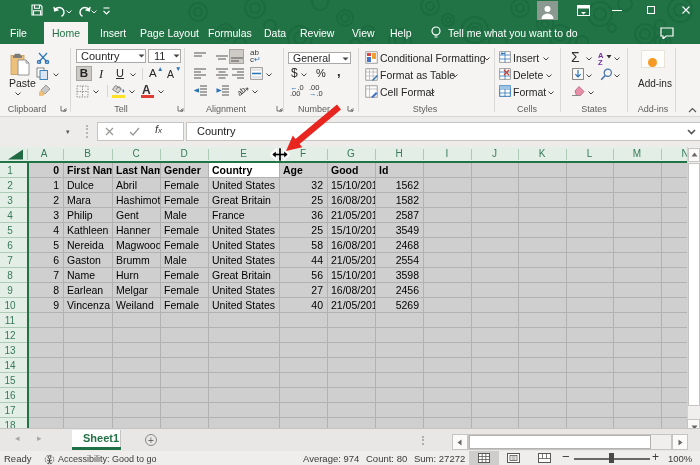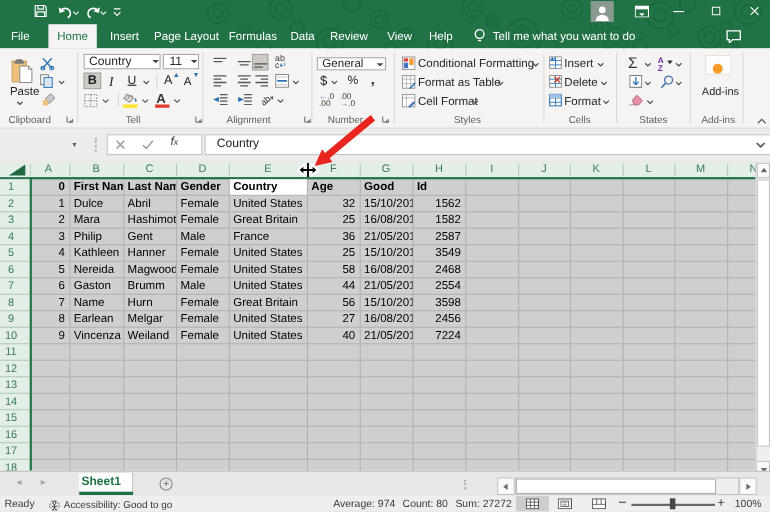--- a/index.html
+++ b/index.html
@@ -596,21 +596,21 @@
 <div class="cell" style="left:279px;top:136px;width:44px;text-align:right;">27</div>
 <div class="cell" style="left:331px;top:136px;width:44px;">16/08/201</div>
 <div class="cell" style="left:375px;top:136px;width:44px;text-align:right;">2456</div>
 <div class="cell" style="left:29px;top:151px;width:30px;text-align:right;">9</div>
 <div class="cell" style="left:67px;top:151px;width:45px;">Vincenza</div>
 <div class="cell" style="left:116px;top:151px;width:44px;">Weiland</div>
 <div class="cell" style="left:164px;top:151px;width:44px;">Female</div>
 <div class="cell" style="left:212px;top:151px;width:67px;">United States</div>
 <div class="cell" style="left:279px;top:151px;width:44px;text-align:right;">40</div>
 <div class="cell" style="left:331px;top:151px;width:44px;">21/05/201</div>
-<div class="cell" style="left:375px;top:151px;width:44px;text-align:right;">7224</div>
+<div class="cell" style="left:375px;top:151px;width:44px;text-align:right;">5269</div>
 </div>
 
 <div class="abs" style="left:687px;top:147px;width:13px;height:289px;background:#f1efed;border-left:1px solid #d4d2d0"></div>
 <div class="abs" style="left:688px;top:148px;width:12px;height:14px;background:#fbfaf9;border:1px solid #c6c4c2"></div>
 <svg class="abs" style="left:691px;top:152px" width="7" height="5" viewBox="0 0 7 5">
     <path d="M0.5 4.5 L3.5 0.5 L6.5 4.5 Z" fill="#6a6866"></path>
   </svg>
 <div class="abs" style="left:688px;top:163px;width:12px;height:243px;background:#fff;border:1px solid #c6c4c2"></div>
 <div class="abs" style="left:687px;top:419px;width:13px;height:17px;background:#fbfaf9;border:1px solid #c6c4c2"></div>
 <svg class="abs" style="left:691px;top:425px" width="7" height="5" viewBox="0 0 7 5">
@@ -632,21 +632,21 @@
   <path d="M14.2 4.6 L17.6 7.5 L14.2 10.4 Z" fill="#000"></path>
 </svg>
 <svg class="abs" style="left:280px;top:98px" width="64" height="56" viewBox="0 0 64 56">
   <polygon points="57.0,6.5 15.5,41.0 12.8,37.6 6.0,53.0 22.3,49.2 19.6,45.9 61.0,11.5" fill="#e8251f"></polygon>
 </svg>
 <div id="tabbar">
   <span class="abs" style="left:15px;top:4px;font-size:9px;color:#a8a6a4">◂</span>
   <span class="abs" style="left:37px;top:4px;font-size:9px;color:#a8a6a4">▸</span>
   <div class="abs" style="left:72px;top:1px;width:49px;height:20px;background:#fff;border-right:1px solid #c6c4c2"></div>
   <div class="abs" style="left:72px;top:18px;width:49px;height:3px;background:#1e7145"></div>
-  <span class="abs" style="left:74px;top:3px;width:54px;font-size:11px;font-weight:bold;color:#217346">Sheet1</span>
+  <span class="abs" style="left:74px;top:3px;width:54px;text-align:center;font-size:11px;font-weight:bold;color:#217346">Sheet1</span>
   <div class="abs" style="left:145px;top:5px;width:12px;height:12px;border:1px solid #8a8886;border-radius:50%;color:#6a6866;font-size:10px;line-height:11px;text-align:center">+</div>
   <div class="abs" style="left:422px;top:7px;width:2px;height:9px;border-left:2px dotted #b0aeac"></div>
   <div class="abs" style="left:452px;top:5px;width:16px;height:16px;background:#fbfaf9;border:1px solid #c6c4c2"></div>
   <svg class="abs" style="left:457px;top:10px" width="5" height="7" viewBox="0 0 5 7">
       <path d="M4.5 0.5 L0.5 3.5 L4.5 6.5 Z" fill="#6a6866"></path>
     </svg>
   <div class="abs" style="left:468px;top:5px;width:204px;height:16px;background:#f1efed;border:1px solid #c6c4c2"></div>
   <div class="abs" style="left:469px;top:6px;width:182px;height:14px;background:#fff;border:1px solid #b4b2b0"></div>
   <div class="abs" style="left:672px;top:5px;width:16px;height:16px;background:#fbfaf9;border:1px solid #c6c4c2"></div>
   <svg class="abs" style="left:678px;top:10px" width="5" height="7" viewBox="0 0 5 7">

